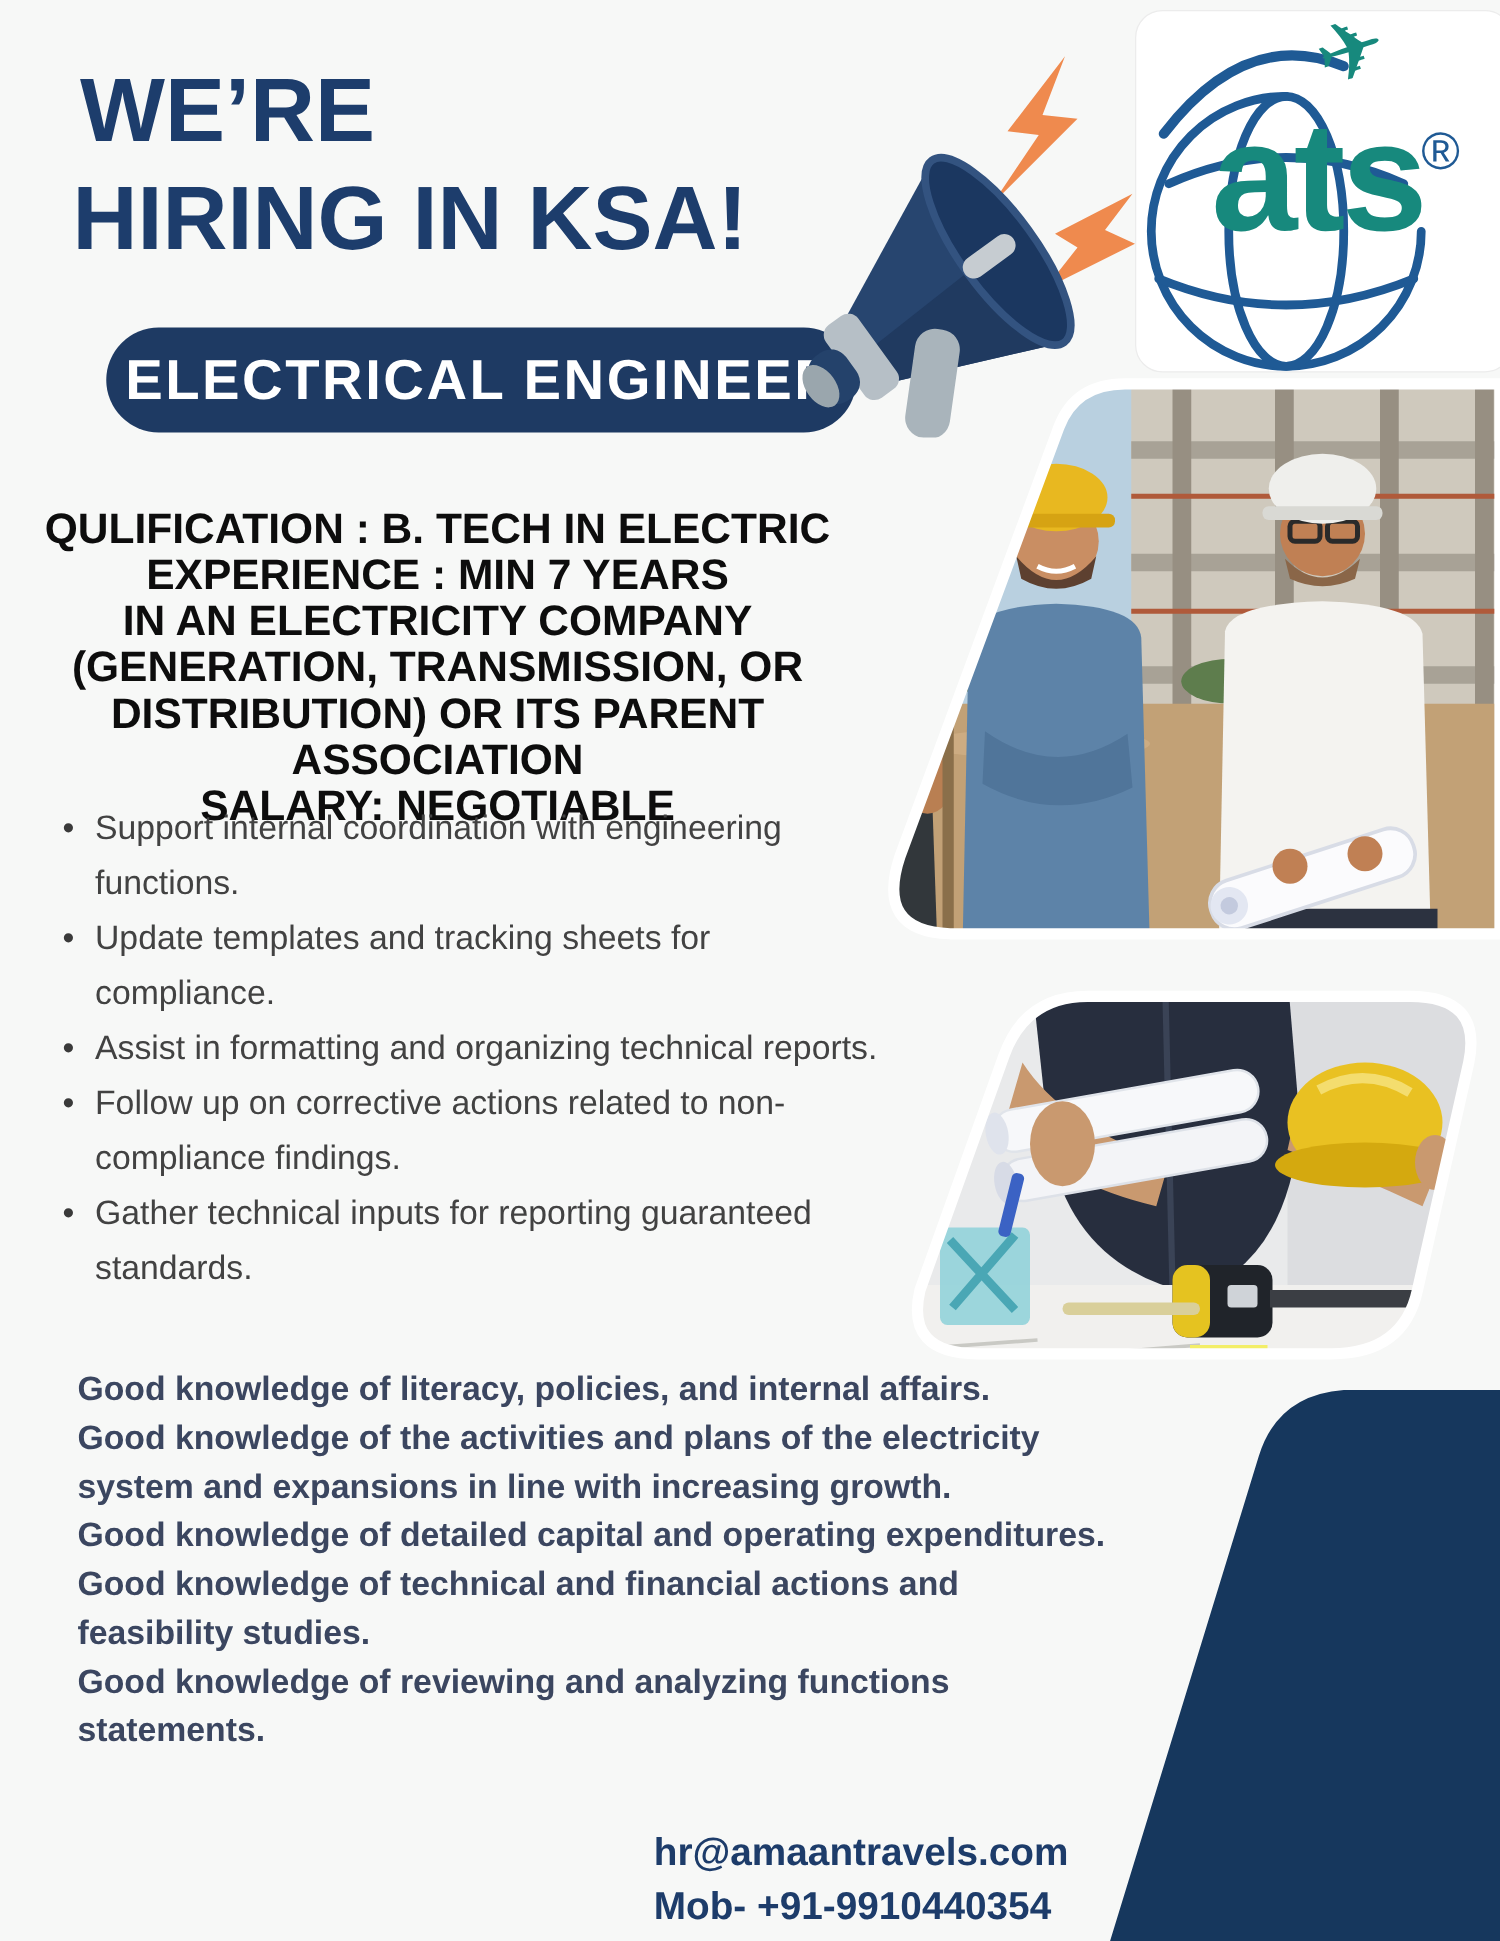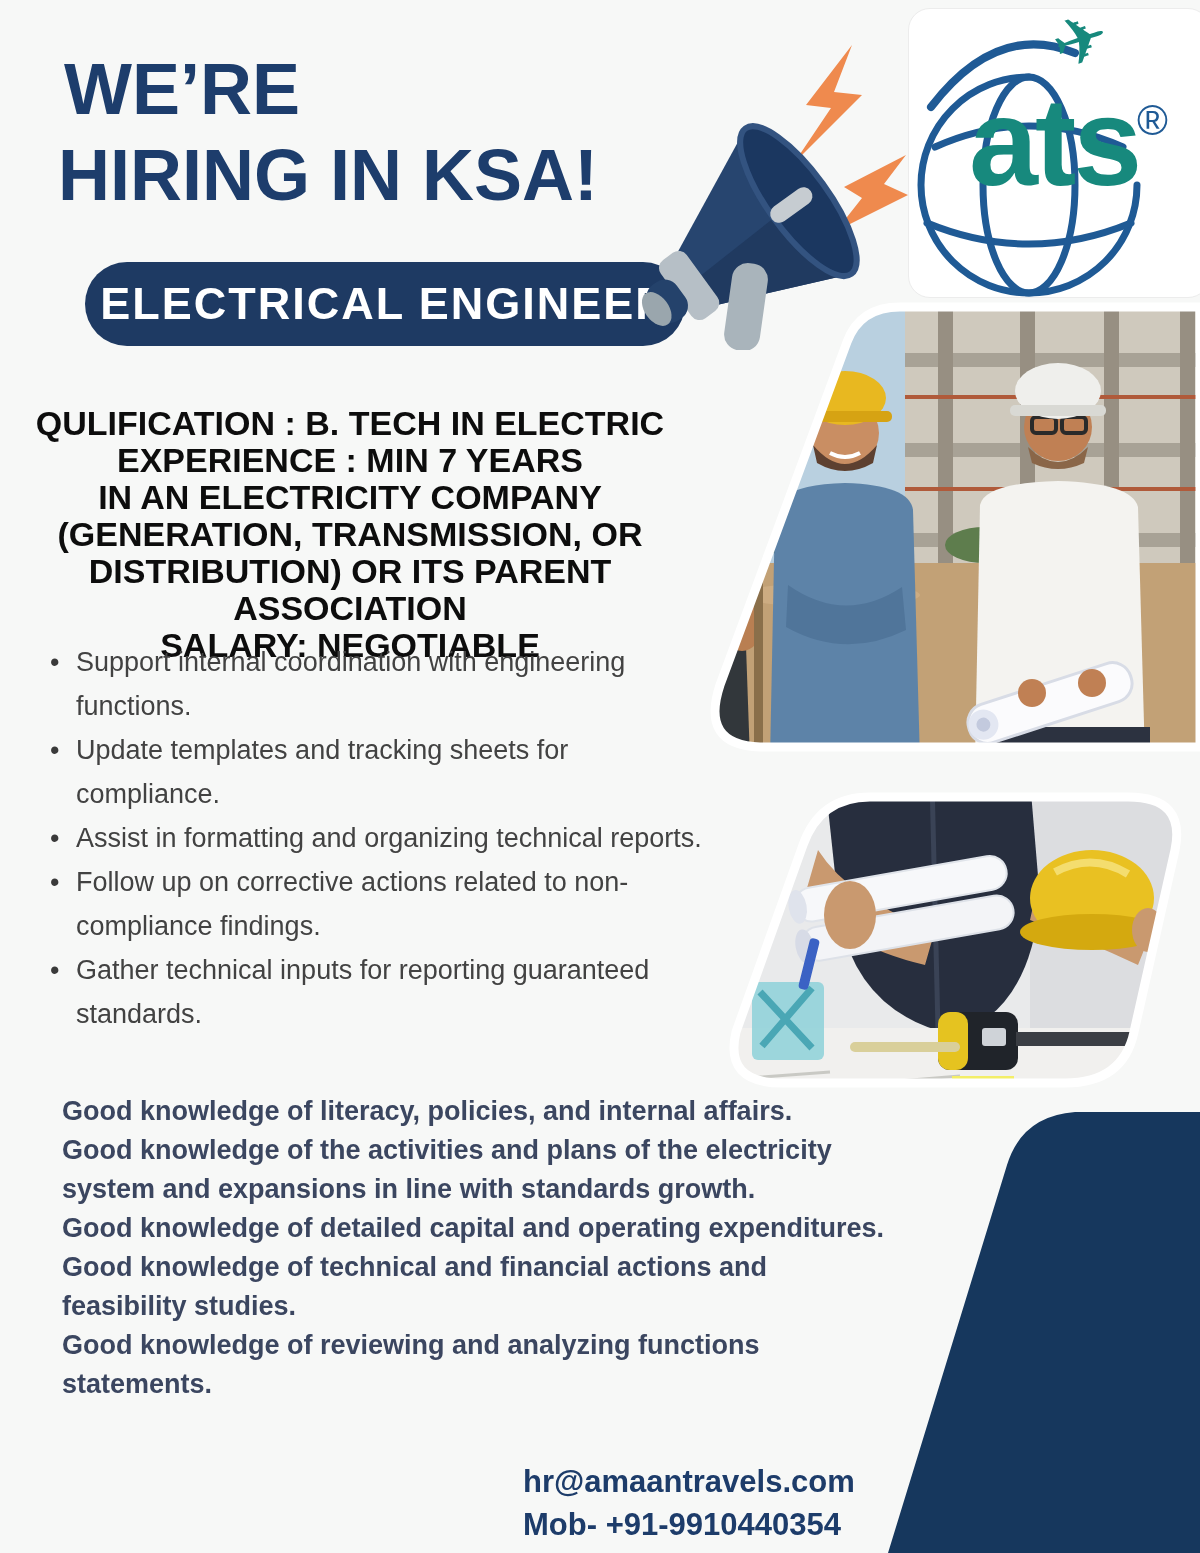--- a/index.html
+++ b/index.html
@@ -210,21 +210,21 @@
 
       <rect x="150" y="262" width="110" height="10" rx="5" fill="#d9cf9a"></rect>
       <rect x="252" y="296" width="62" height="18" fill="#f3ee67"></rect>
     </g>
     <path d="M170 17 L428 17 Q486 17 475 70 L434 252 Q423 303 365 303 L82 303 Q24 303 36 252 L103 65 Q120 17 170 17 Z" fill="none" stroke="#ffffff" stroke-width="9"></path>
   </svg>
 
   <div class="abs knowledge">
     <div>Good knowledge of literacy, policies, and internal affairs.</div>
     <div>Good knowledge of the activities and plans of the electricity</div>
-    <div>system and expansions in line with standards growth.</div>
+    <div>system and expansions in line with increasing growth.</div>
     <div>Good knowledge of detailed capital and operating expenditures.</div>
     <div>Good knowledge of technical and financial actions and</div>
     <div>feasibility studies.</div>
     <div>Good knowledge of reviewing and analyzing functions</div>
     <div>statements.</div>
   </div>
 
   <svg class="abs" style="left:850px;top:1100px;" width="350" height="453" viewBox="0 0 350 453">
     <path d="M350 12 L225 12 Q172 16 157 65 L38 453 L350 453 Z" fill="#16375d"></path>
   </svg>

